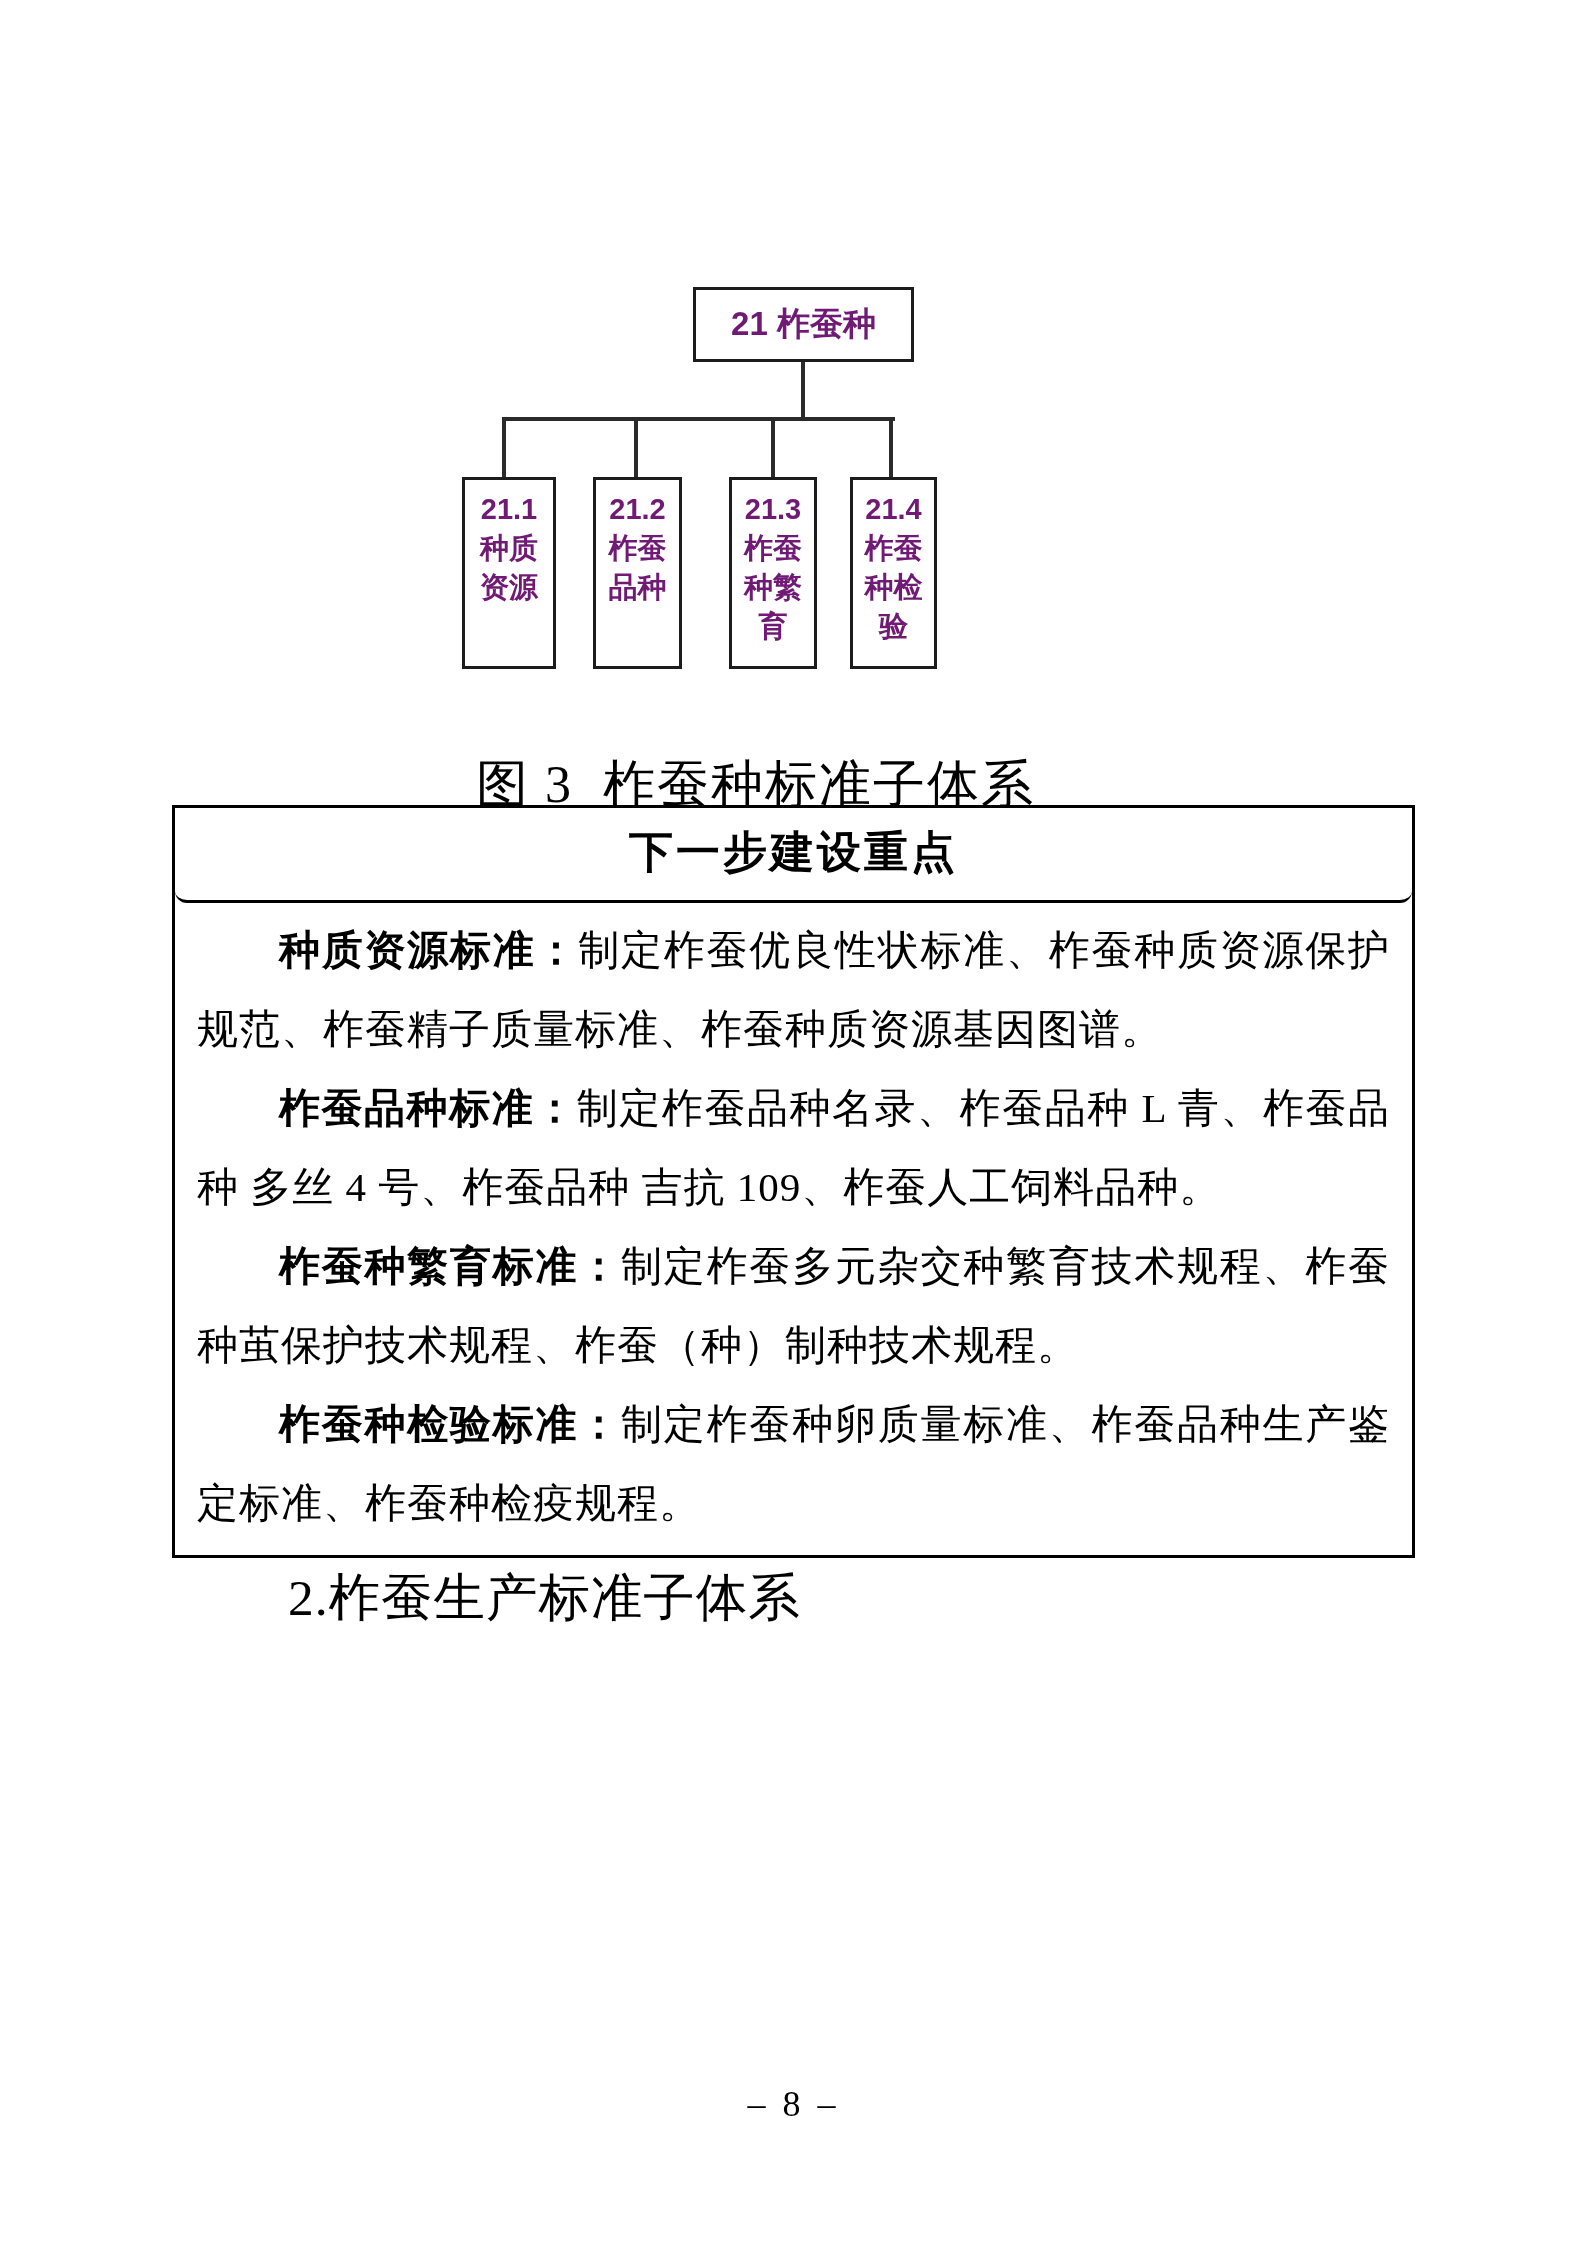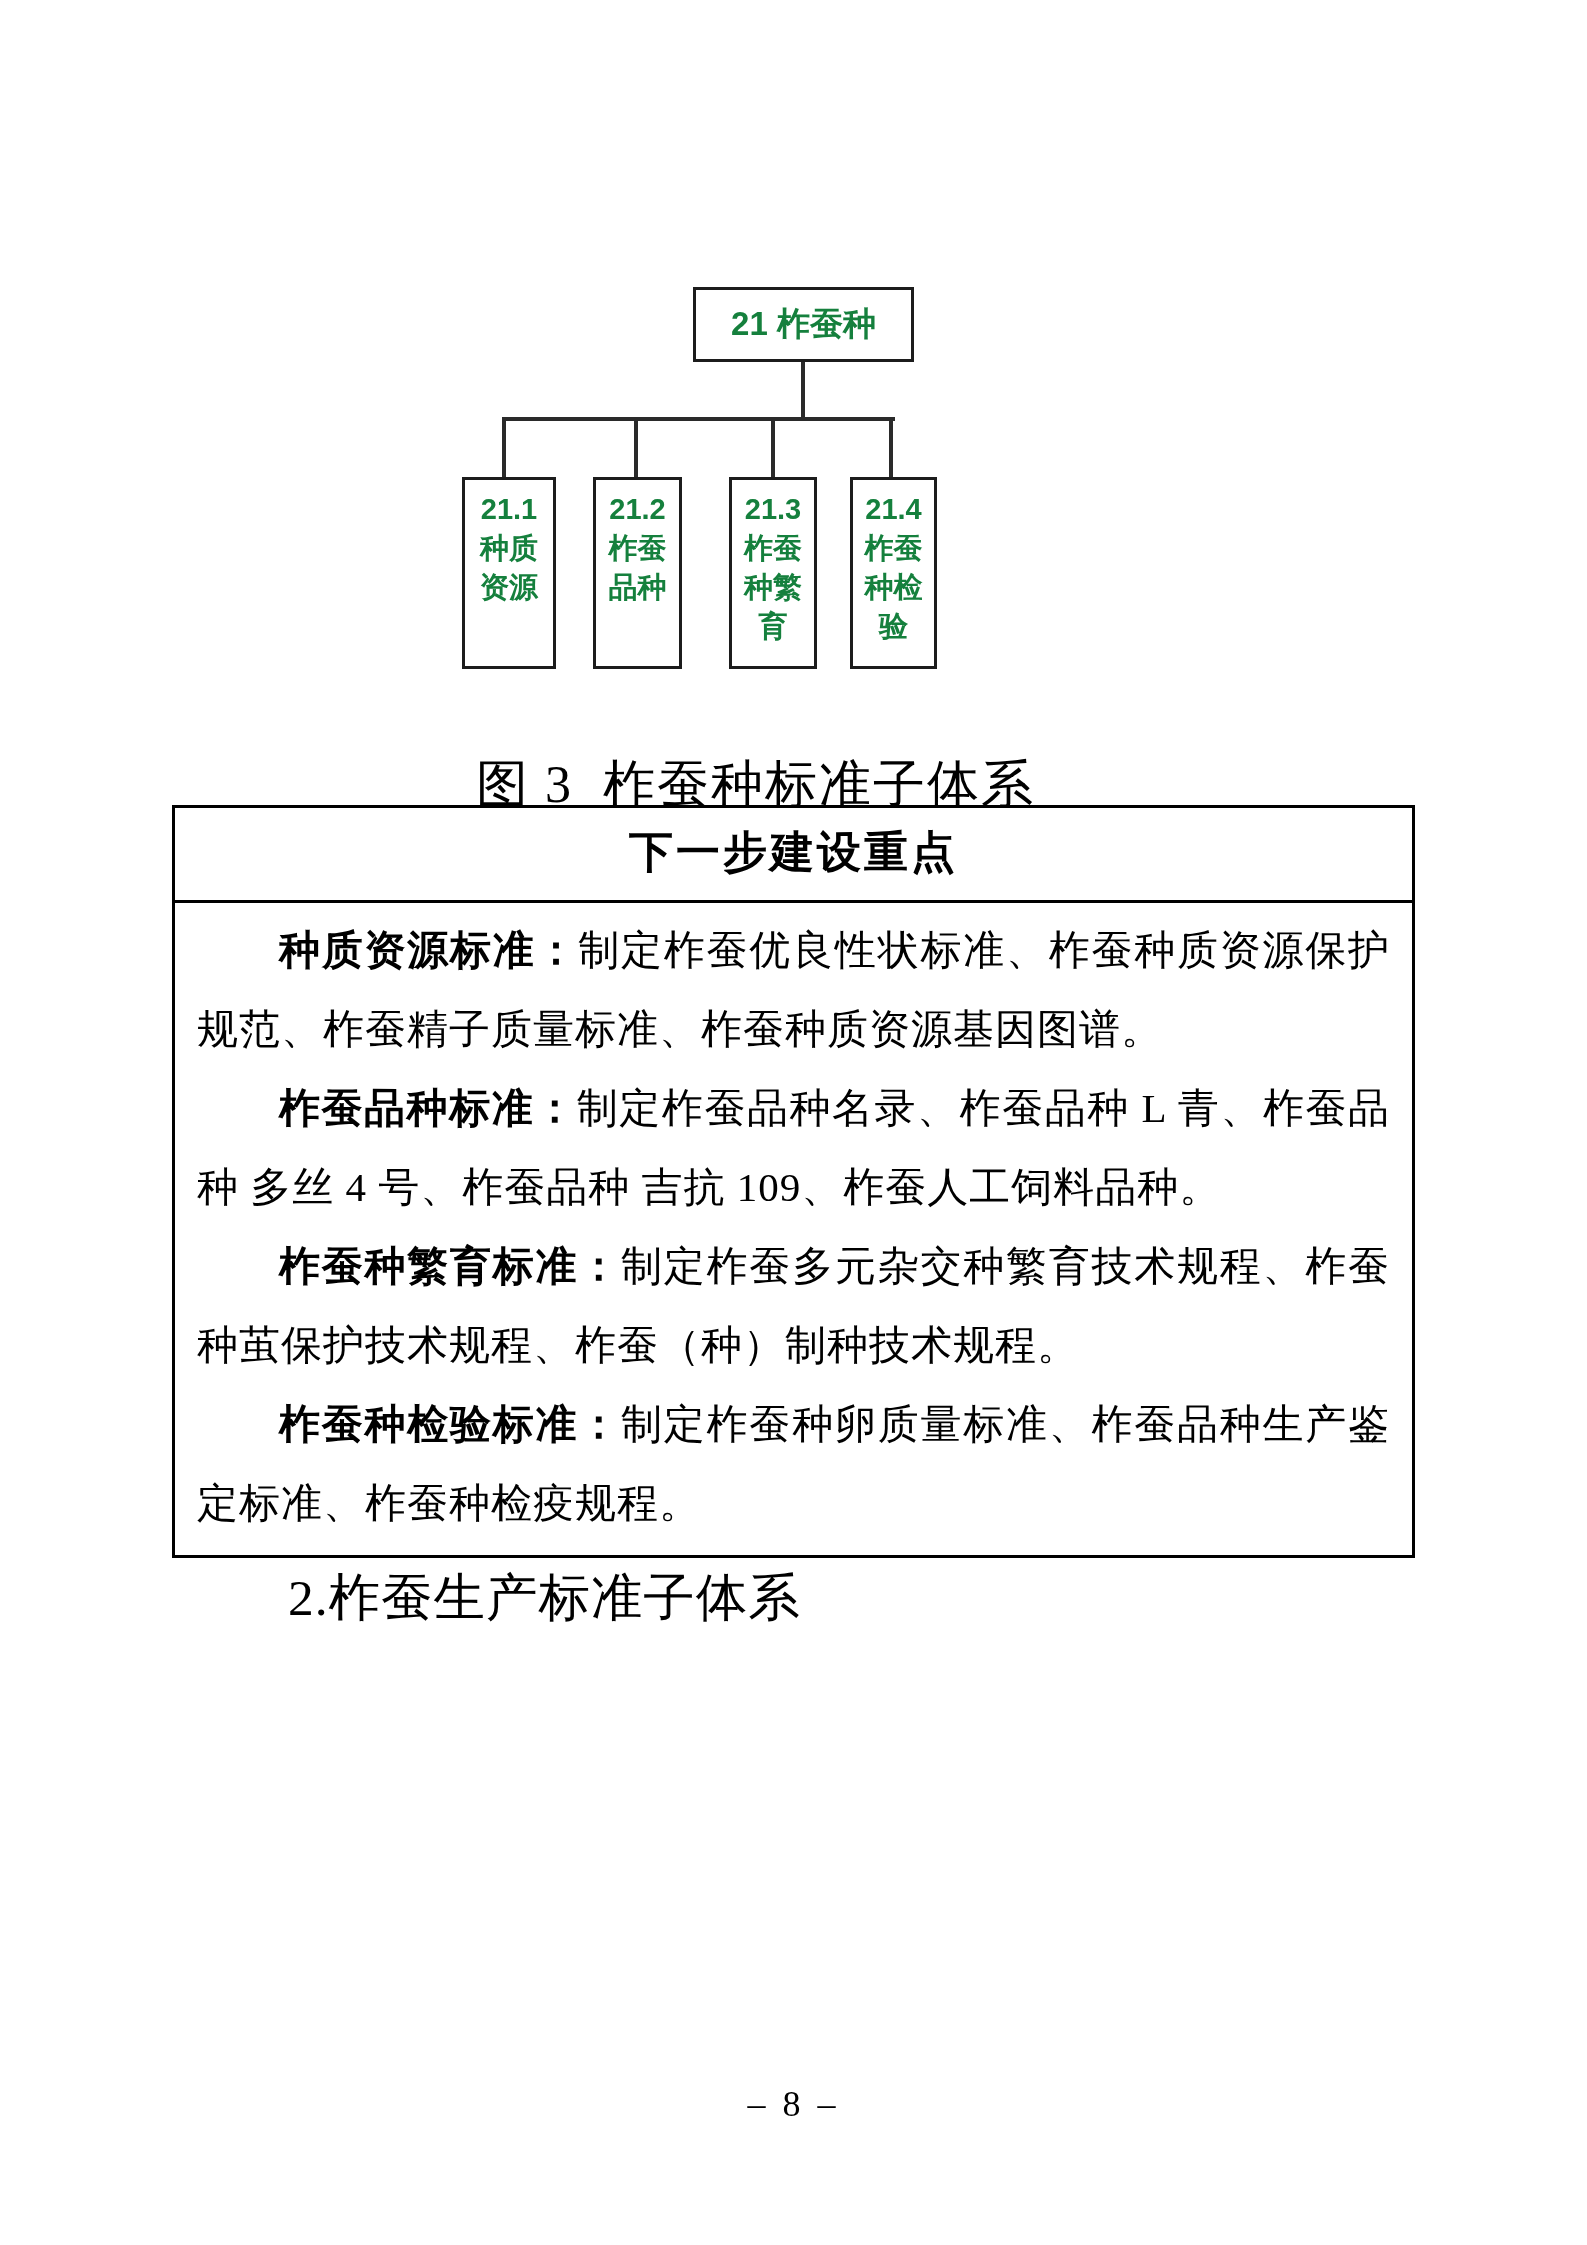--- a/index.html
+++ b/index.html
@@ -5,21 +5,21 @@
   html,body{margin:0;padding:0;background:#888;}
   .page{
     position:relative;width:1587px;height:2245px;margin:0 auto;
     background:#ffffff;color:#000;
     font-family:"Liberation Serif","DejaVu Serif",serif;
     overflow:hidden;
   }
   
   .node{
     position:absolute;box-sizing:border-box;border:3px solid #1c1c1c;
-    background:#fff;color:#15803d;
+    background:#fff;color:#701a75;
     font-family:"Liberation Sans","DejaVu Sans",sans-serif;font-weight:bold;
     text-align:center;
   }
   .root-node{
     left:693px;top:287px;width:221px;height:75px;
     font-size:33px;display:flex;align-items:center;justify-content:center;
   }
   .child-node{
     top:477px;height:192px;font-size:29px;line-height:39px;
     padding-top:10px;white-space:pre-line;
@@ -39,21 +39,21 @@
     text-align:center;font-size:52px;white-space:pre;letter-spacing:2px;
   }
   
   .kp-table{
     position:absolute;left:172px;top:805px;width:1243px;
     box-sizing:border-box;border:3px solid #000;background:#fff;
   }
   .kp-header{
     border-bottom:3px solid #000;text-align:center;
     font-family:"Liberation Sans","DejaVu Sans",sans-serif;
-    font-weight:bold;font-size:44px;padding:15px 0 18px;letter-spacing:3px;
+    font-weight:bold;font-size:44px;padding:15px 0 18px;letter-spacing:3px;border-radius:12px;
   }
   .kp-body{padding:8px 22px 12px;}
   .kp-body p{
     margin:0;font-size:41px;line-height:79px;letter-spacing:1px;
     text-indent:2em;text-align:justify;
   }
   .kp-lead{
     font-weight:bold;
     font-family:"Liberation Sans","DejaVu Sans",sans-serif;
   }

